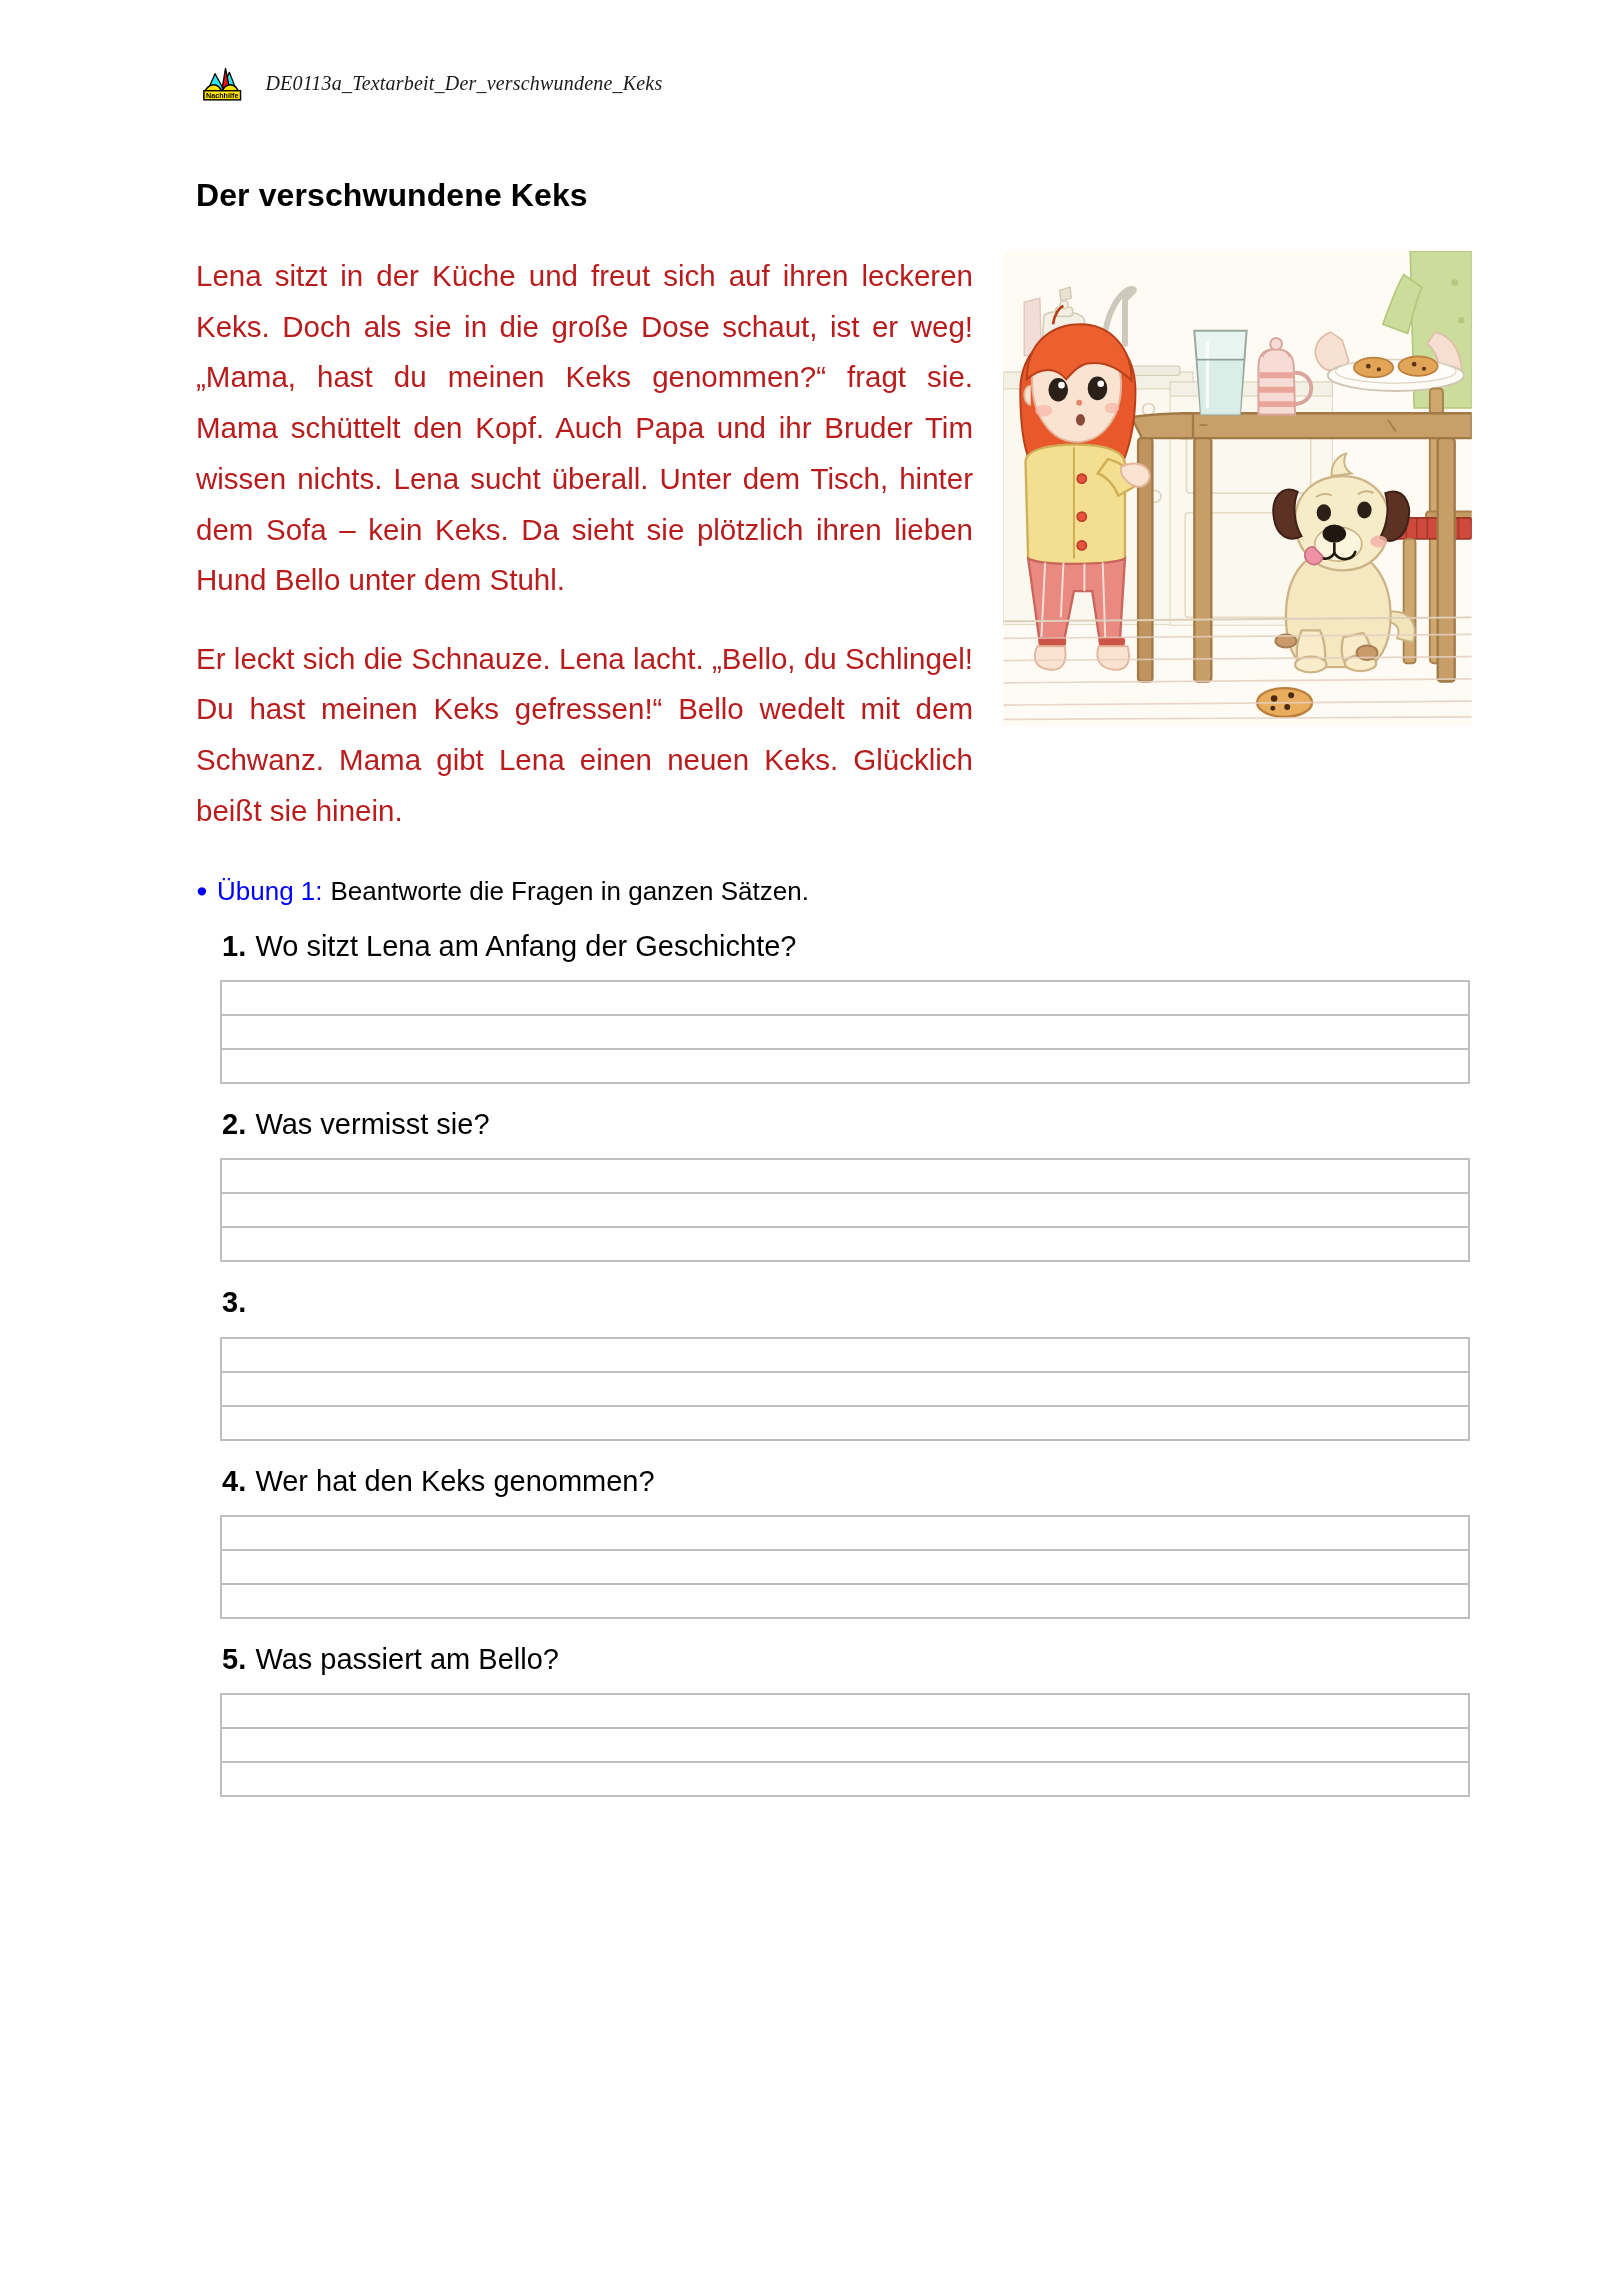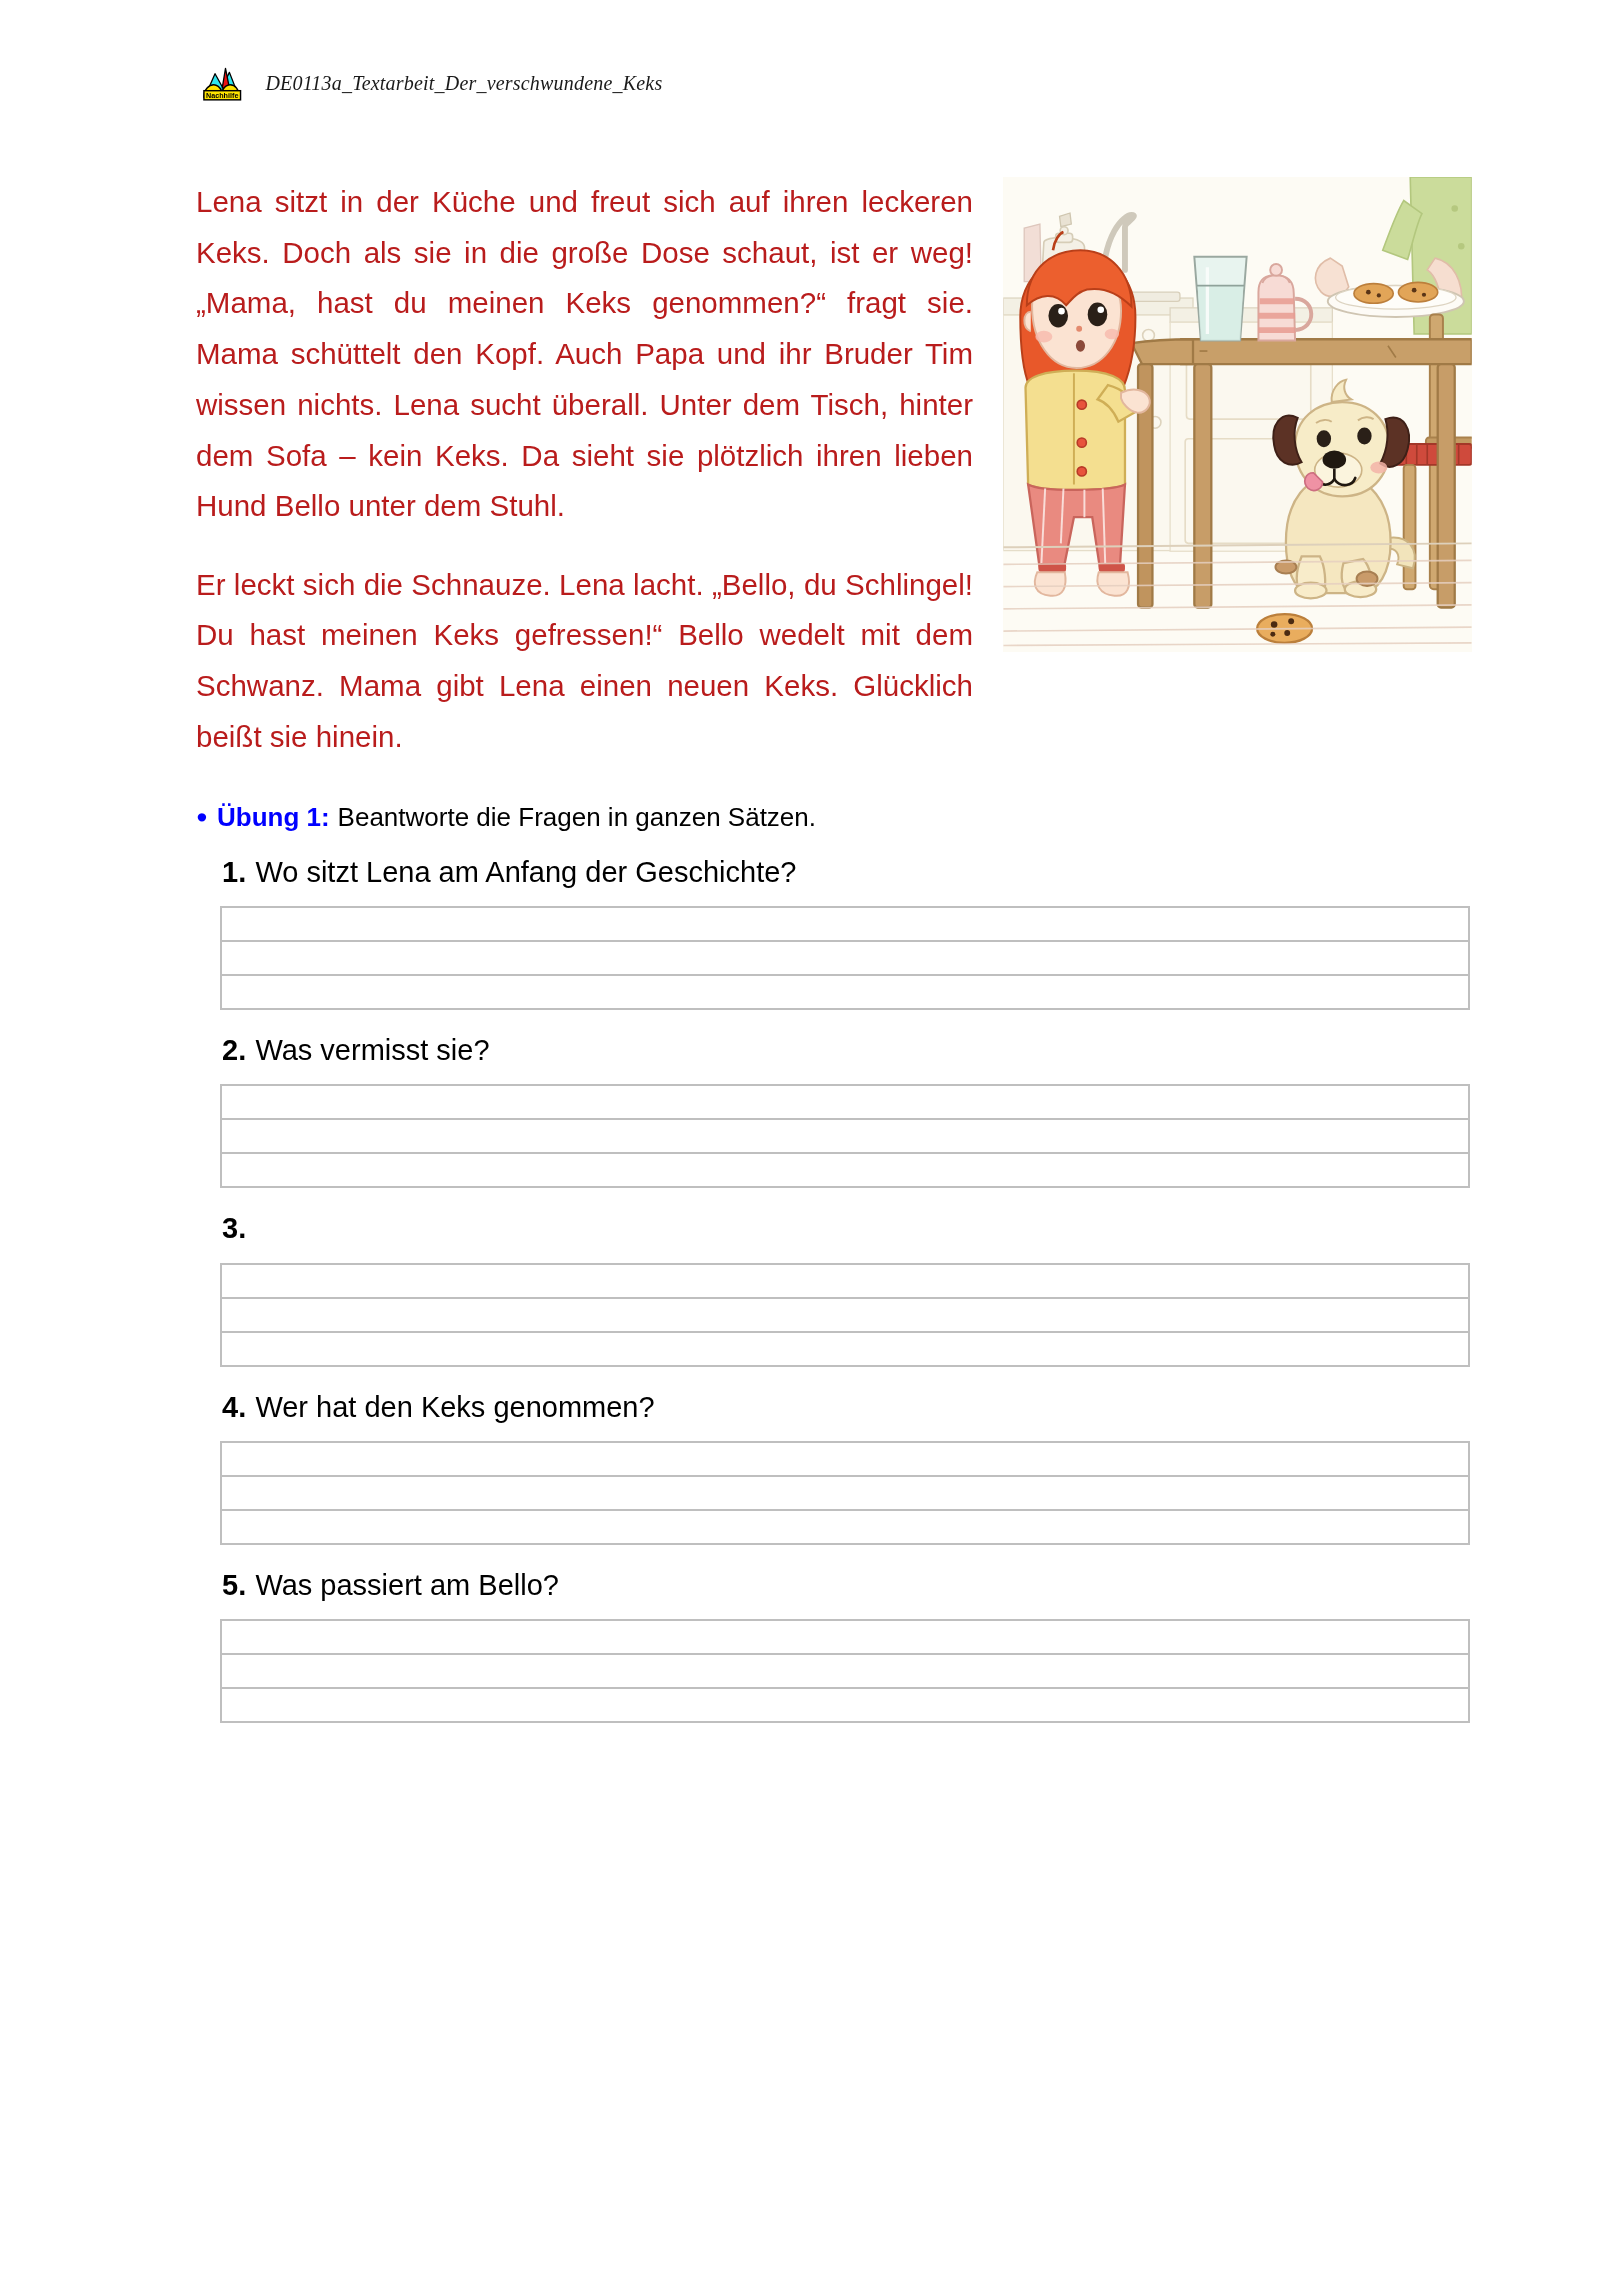--- a/index.html
+++ b/index.html
@@ -114,21 +114,21 @@
   .uebung-bullet {
     color: #0000ff;
     font-size: 19.6px;
     line-height: 1;
     margin-right: 9.2px;
     position: relative;
     top: -2.6px;
   }
   .uebung-label {
     color: #0000ff;
-    font-weight: bold;
+    font-weight: normal;
     font-size: 26px;
     margin-right: 7.9px;
     white-space: nowrap;
   }
   .uebung-text {
     color: #000000;
     font-size: 26px;
   }
 
   
@@ -191,20 +191,21 @@
         <path d="M6 52 C6 40 14 33 21 33 C27 33 31 38 33.5 43 C36 38 40 33 46 33 C54 33 60 40 60 52 Z" fill="#ffe400" stroke="#000" stroke-width="2.2" stroke-linejoin="round"></path>
         <rect x="6" y="42" width="56" height="14" fill="#ffe400" stroke="#000" stroke-width="2.2"></rect>
         <text x="34" y="53" font-family="'Liberation Sans',sans-serif" font-size="11" font-weight="bold" text-anchor="middle" fill="#000">Nachhilfe</text>
       </svg>
     </div>
     <div class="doc-header-title">DE0113a_Textarbeit_Der_verschwundene_Keks</div>
   </div>
 
   <div class="content">
 
+    <h1 class="worksheet-title">Der verschwundene Keks</h1>
 
     <div class="para-wrap">
 
       <div class="illus">
         <svg viewBox="0 0 716 726" xmlns="http://www.w3.org/2000/svg">
           <defs>
             <clipPath id="frame">
                 <rect x="0" y="0" width="716" height="726"></rect>
               </clipPath>
           </defs>

